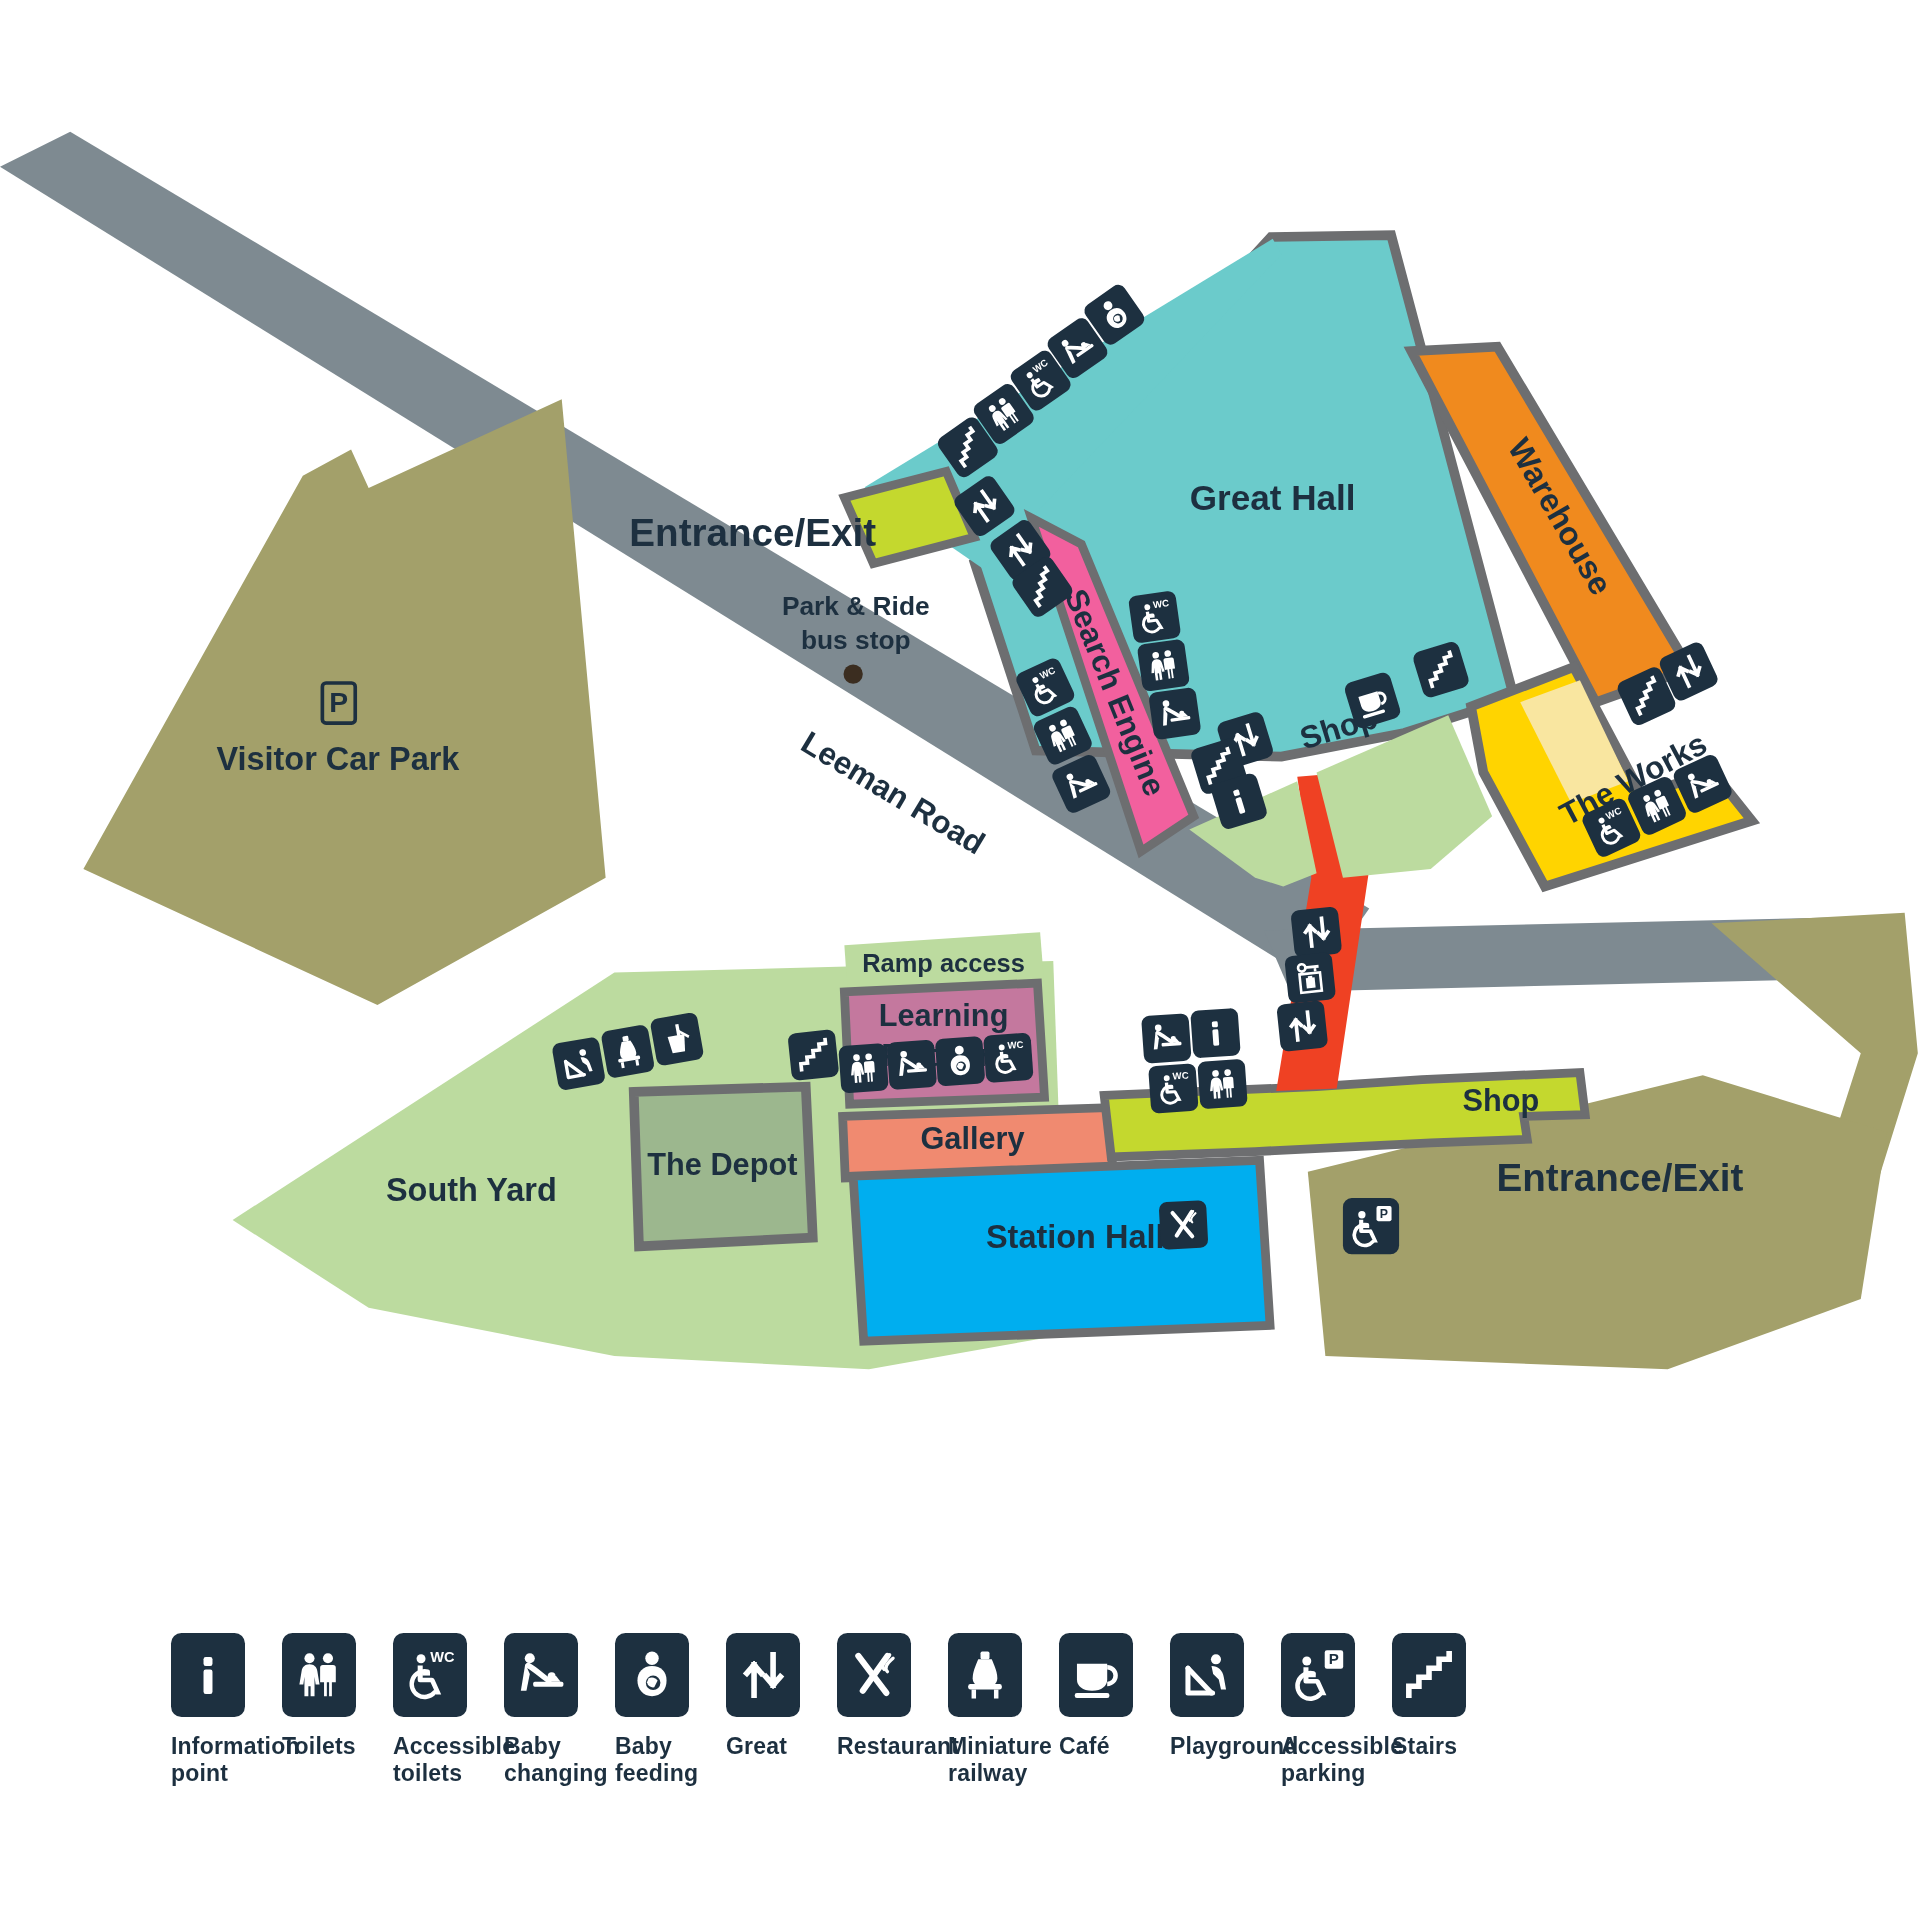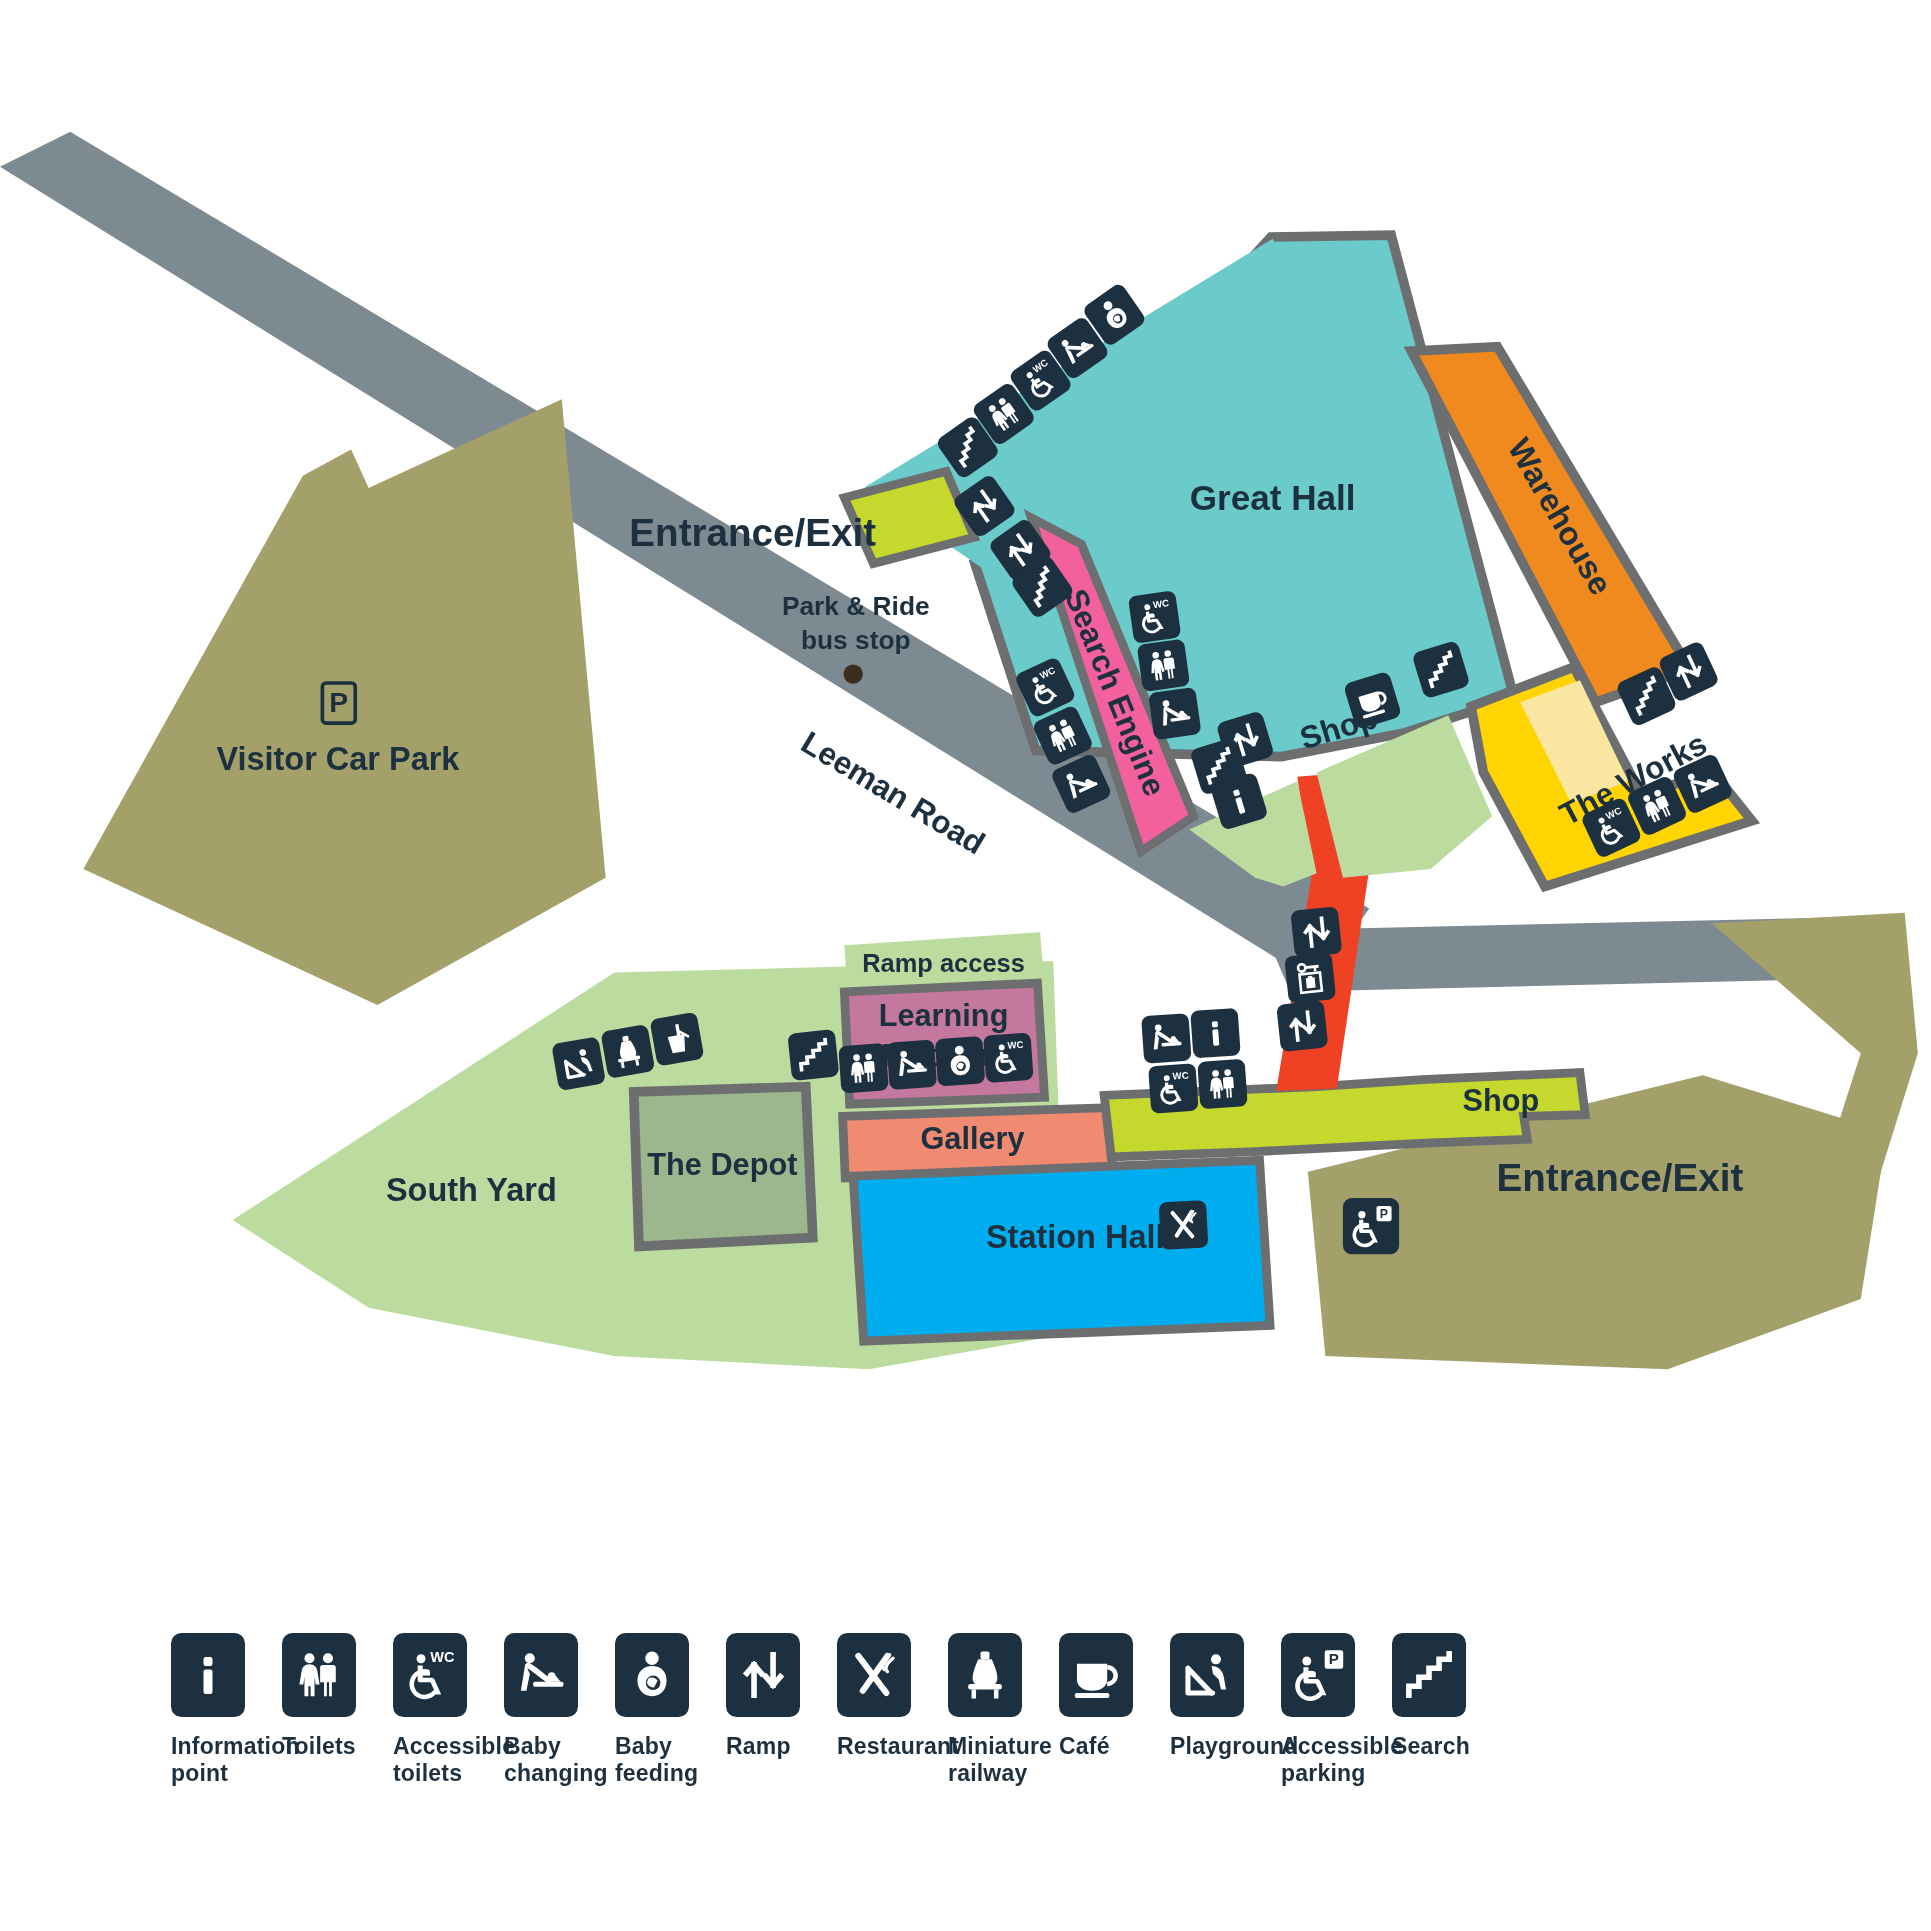--- a/index.html
+++ b/index.html
@@ -460,21 +460,21 @@
             </svg>
           </div>
           <div class="legend-text">Baby<br>feeding</div>
         </div>
         <div class="legend-item">
           <div class="legend-icon">
             <svg width="56" height="56" viewBox="0 0 100 100">
               <use href="#ic-lift"></use>
             </svg>
           </div>
-          <div class="legend-text">Ramp</div>
+          <div class="legend-text">Great</div>
         </div>
         <div class="legend-item">
           <div class="legend-icon">
             <svg width="56" height="56" viewBox="0 0 100 100">
               <use href="#ic-restaurant"></use>
             </svg>
           </div>
           <div class="legend-text">Restaurant</div>
         </div>
         <div class="legend-item">
@@ -508,19 +508,19 @@
             </svg>
           </div>
           <div class="legend-text">Accessible<br>parking</div>
         </div>
         <div class="legend-item">
           <div class="legend-icon">
             <svg width="56" height="56" viewBox="0 0 100 100">
               <use href="#ic-stairs"></use>
             </svg>
           </div>
-          <div class="legend-text">Search</div>
+          <div class="legend-text">Stairs</div>
         </div>
       </div>
 </div>
 
 </div>
 
 
 </body></html>

